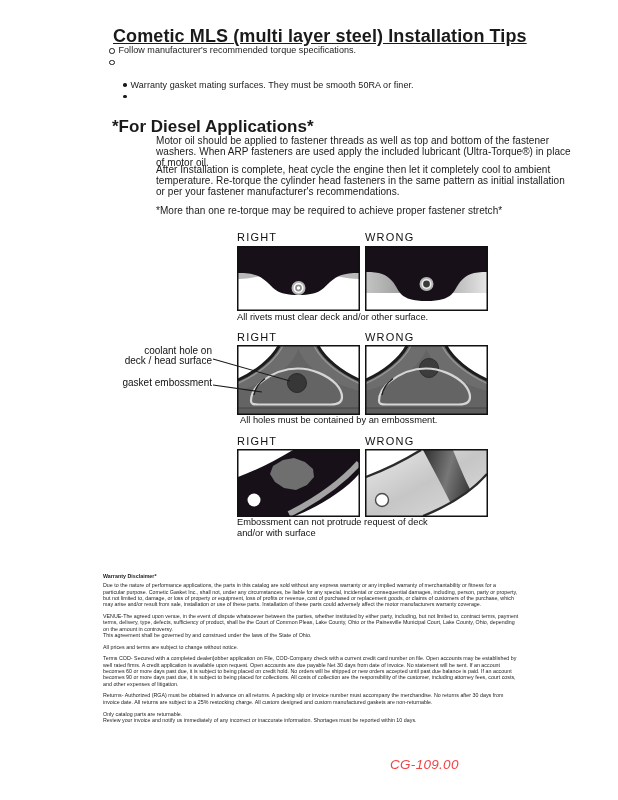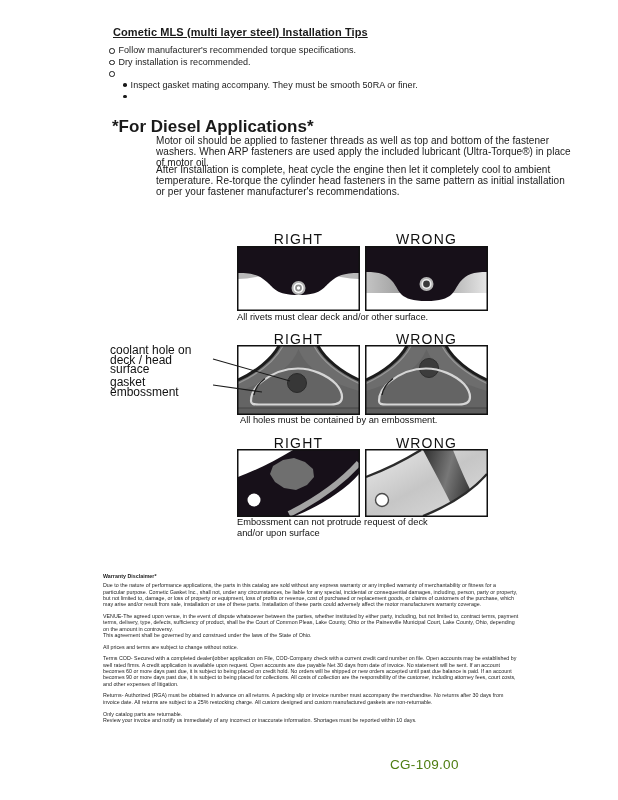--- a/index.html
+++ b/index.html
@@ -3,80 +3,77 @@
 <meta charset="utf-8">
 <style>
   html,body{margin:0;padding:0;background:#888;}
   .page{
     position:relative; width:618px; height:800px; background:#ffffff;
     font-family:"Liberation Sans", sans-serif; color:#1a1a1a; overflow:hidden;
     margin:0 auto;
   }
   .abs{position:absolute;}
   .title{
-    font-size:11px; font-weight:bold; text-decoration:underline;
+    font-size:18px; font-weight:bold; text-decoration:underline;
     letter-spacing:0.1px; white-space:nowrap;
   }
   .body-text{font-size:9px; line-height:11.5px; letter-spacing:0.05px;}
   .bullet-row{display:flex; align-items:flex-start; gap:4px; height:11.5px;}
   .obullet{width:3.5px;height:3.5px;border:1px solid #1a1a1a;border-radius:50%;
     display:inline-block; margin-top:3px; flex:none;}
   .fbullet{width:3.6px;height:3.6px;background:#1a1a1a;border-radius:50%;
     display:inline-block; margin-top:3.2px; flex:none;}
   .section-head{font-size:17px; font-weight:bold; white-space:nowrap;}
   .para{font-size:10px; line-height:11px; letter-spacing:0.05px;margin-left:44px;}
   .rw-label{
-    font-size:14px; letter-spacing:1.2px; text-align:center; width:123px;
+    font-size:11px; letter-spacing:1.2px; width:123px;
     color:#111; white-space:nowrap;
   }
   .panel{display:block;}
   .caption{font-size:9.3px; line-height:11px; color:#111; white-space:nowrap;}
-  .annot{font-size:12px; line-height:9.5px; text-align:left; color:#111;}
+  .annot{font-size:10px; line-height:9.5px; text-align:right; color:#111;}
   .fine{font-size:5.3px; line-height:6.3px; color:#222; letter-spacing:0.02px;}
   .fine p{margin:0 0 0 0; margin-top:5.5px;}
   .fine p.first{margin-top:3px;}
   .fine p.cont{margin-top:0;}
   .fine .fine-head{font-weight:bold; margin:0;}
-  .doc-code{font-size:13.5px; color:#4d7c0f; letter-spacing:0.3px; white-space:nowrap;}
+  .doc-code{font-size:13.5px; color:#ef4444; letter-spacing:0.3px; white-space:nowrap;font-style:italic;}
   .overlay{pointer-events:none;}
 </style>
 </head>
 <body>
 
 <div class="page">
 
   <div class="abs title" style="left:113px; top:26px;">Cometic MLS (multi layer steel) Installation Tips</div>
 
   <div class="abs body-text" style="left:109px; top:45px; width:440px;text-align:center;">
     <div class="bullet-row">
       <span class="obullet"></span>
       <span>Follow manufacturer's recommended torque specifications.</span>
     </div>
     <div class="bullet-row">
       <span class="obullet"></span>
-      <span>Dry installation is recommended.</span>
-    </div>
-    <div class="bullet-row">
-      <span class="obullet"></span>
     </div>
   </div>
 
   <div class="abs body-text" style="left:123px; top:80px; width:440px;">
     <div class="bullet-row">
       <span class="fbullet"></span>
-      <span>Inspect gasket mating accompany.  They must be smooth 50RA or finer.</span>
+      <span>Warranty gasket mating surfaces.  They must be smooth 50RA or finer.</span>
     </div>
     <div class="bullet-row">
       <span class="fbullet"></span>
     </div>
   </div>
 
   <div class="abs section-head" style="left:112px; top:117px;">*For Diesel Applications*</div>
   <div class="abs para" style="left:112px; top:135px; width:418px;">Motor oil should be applied to fastener threads as well as top and bottom of the fastener washers. When ARP fasteners are used apply the included lubricant (Ultra-Torque®) in place of motor oil.</div>
   <div class="abs para" style="left:112px; top:164px; width:412px;">After Installation is complete, heat cycle the engine then let it completely cool to ambient temperature. Re-torque the cylinder head fasteners in the same pattern as initial installation or per your fastener manufacturer's recommendations.</div>
+  <div class="abs para" style="left:112px; top:205px; width:430px;">*More than one re-torque may be required to achieve proper fastener stretch*</div>
 
   <div class="abs rw-label" style="left:237px; top:231px;">RIGHT</div>
   <div class="abs rw-label" style="left:365px; top:231px;">WRONG</div>
 
   <svg class="abs panel" style="left:237px; top:246px;" width="123" height="65" viewBox="0 0 123 65">
     <rect x="0" y="0" width="123" height="65" fill="#ffffff"></rect>
     <path d="M1,26 L36,26 Q18,33 1,33 Z" fill="#b9b9b9"></path>
     <path d="M122,26 L87,26 Q105,33 122,33 Z" fill="#b9b9b9"></path>
     <path d="M1,1 L122,1 L122,27 C106,27 101,29.5 93,36 C86,42 84,49 61.5,49 C39,49 37,42 30,36 C22,29.5 17,27 1,27 Z" fill="#171019"></path>
     <circle cx="61.5" cy="42" r="7" fill="#b5b5b5"></circle>
@@ -186,21 +183,21 @@
     <path d="M1,1 L56,1 C38,12 17,22 1,28 Z" fill="#ffffff"></path>
     <path d="M56,1 C38,12 17,22 1,28" fill="none" stroke="#2b2b2b" stroke-width="2.4"></path>
     <path d="M122,67 L122,25 C107,42 83,57 58,67 Z" fill="#ffffff"></path>
     <path d="M122,25 C107,42 83,57 58,67" fill="none" stroke="#2b2b2b" stroke-width="2.4"></path>
     <circle cx="17" cy="51" r="6.5" fill="#ffffff" stroke="#4a4a4a" stroke-width="1.4"></circle>
     <rect x="0.75" y="0.75" width="121.5" height="66.5" fill="none" stroke="#111111" stroke-width="1.5"></rect>
   </svg>
 
   <div class="abs caption" style="left:237px; top:517px;">
     <div>Embossment can not protrude request of deck</div>
-    <div>and/or upon surface</div>
+    <div>and/or with surface</div>
   </div>
 
   <div class="abs fine" style="left:103px; top:573px; width:416px;">
     <p class="fine-head">Warranty Disclaimer*</p>
     <p class="first">Due to the nature of performance applications, the parts in this catalog are sold without any express warranty or any implied warranty of merchantability or fitness for a particular purpose.  Cometic Gasket Inc., shall not, under any circumstances, be liable for any special, incidental or consequential damages, including, person, party or property, but not limited to, damage, or loss of property or equipment, loss of profits or revenue, cost of purchased or replacement goods, or claims of customers of the purchase, which may arise and/or result from sale, installation or use of these parts.  Installation of these parts could adversely affect the motor manufacturers warranty coverage.</p>
     <p>VENUE-The agreed upon venue, in the event of dispute whatsoever between the parties, whether instituted by either party, including, but not limited to, contract terms, payment terms, delivery, type, defects, sufficiency of product, shall be the Court of Common Pleas, Lake County, Ohio or the Painesville Municipal Court, Lake County, Ohio, depending on the amount in controversy.</p>
     <p class="cont">This agreement shall be governed by and construed under the laws of the State of Ohio.</p>
     <p>All prices and terms are subject to change without notice.</p>
     <p>Terms COD- Secured with a completed dealer/jobber application on File, COD-Company check with a current credit card number on file.  Open accounts may be established by well rated firms.  A credit application is available upon request.  Open accounts are due payable Net 30 days from date of invoice.  No statement will be sent.  If an account becomes 60 or more days past due, it is subject to being placed on credit hold.  No orders will be shipped or new orders accepted until past due balance is paid.  If an account becomes 90 or more days past due, it is subject to being placed for collections.  All costs of collection are the responsibility of the customer, including attorney fees, court costs, and other expenses of litigation.</p>
     <p>Returns- Authorized (RGA) must be obtained in advance on all returns.  A packing slip or invoice number must accompany the merchandise.  No returns after 30 days from invoice date.  All returns are subject to a 25% restocking charge.  All custom designed and custom manufactured gaskets are non-returnable.</p>

